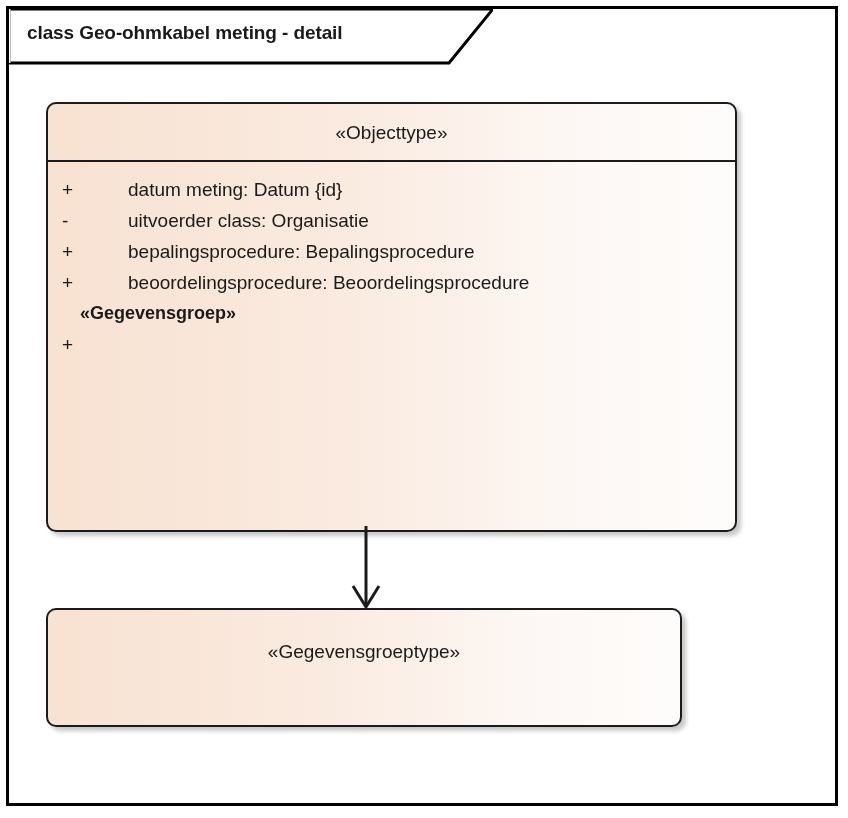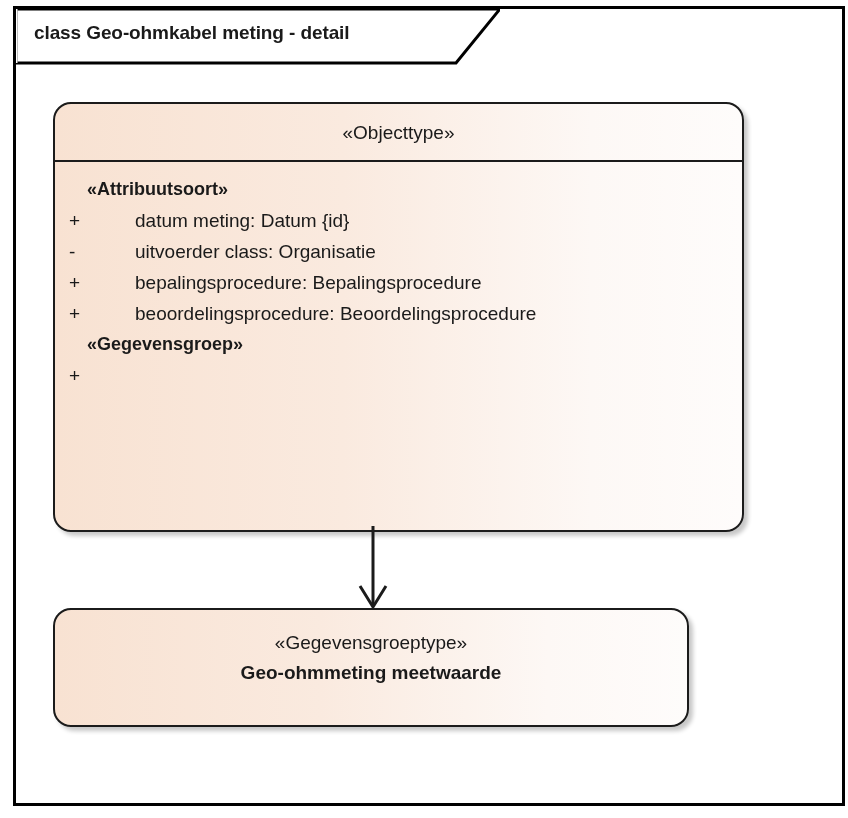--- a/index.html
+++ b/index.html
@@ -17,21 +17,20 @@
   
   #diagram-frame {
     position: absolute;
     left: 6px;
     top: 6px;
     width: 832px;
     height: 800px;
     box-sizing: border-box;
     border: 3px solid #000000;
     background: #ffffff;
-    margin-left: 7px;
   }
 
   
   #title-tab {
     position: absolute;
     left: 0px;
     top: 0px;
     width: 484px;
     height: 58px;
   }
@@ -52,21 +51,21 @@
     color: #1a1a1a;
     white-space: nowrap;
     letter-spacing: -0.1px;
   }
 
   
   .uml-class {
     position: absolute;
     box-sizing: border-box;
     border: 2px solid #1b1b1b;
-    border-radius: 18px;
+    border-radius: 10px;
     background: linear-gradient(to right, #f8e2d2 0%, #faeadf 42%, #fdf8f5 78%, #fefcfb 100%);
     box-shadow: 4px 4px 4px rgba(0,0,0,0.22);
     overflow: hidden;
   }
 
   .uml-compartment-head {
     position: relative;
     text-align: center;
     padding-top: 14px;
     padding-bottom: 12px;
@@ -152,21 +151,20 @@
   <div class="uml-class" id="class-main" style="left:37px; top:93px; width:691px; height:430px;">
 
     <div class="uml-compartment-head">
       <div class="stereotype">«Objecttype»</div>
     </div>
 
     <div class="uml-divider"></div>
 
     <div class="uml-compartment-body">
 
-      <div class="group-stereotype">«Attribuutsoort»</div>
 
       <div class="feature-row">
         <span class="feature-visibility">+</span>
         <span class="feature-text">datum meting: Datum {id}</span>
       </div>
 
       <div class="feature-row">
         <span class="feature-visibility">-</span>
         <span class="feature-text">uitvoerder class: Organisatie</span>
       </div>
@@ -189,19 +187,18 @@
 
     </div>
   </div>
 
   <svg id="connector" viewBox="0 0 90 100">
     <line x1="27" y1="0" x2="27" y2="78" stroke="#1b1b1b" stroke-width="3"></line>
     <path d="M 14 60 L 27 81 L 40 60" fill="none" stroke="#1b1b1b" stroke-width="3" stroke-linecap="butt" stroke-linejoin="miter"></path>
   </svg>
 
   <div class="uml-class" id="class-second" style="left:37px; top:599px; width:636px; height:119px;">
-    <div class="uml-compartment-head" style="padding-top:18px;">
+    <div class="uml-compartment-head" style="padding-top:27px;">
       <div class="stereotype">«Gegevensgroeptype»</div>
-      <div class="class-name">Geo-ohmmeting meetwaarde</div>
     </div>
   </div>
 
 </div>
 
 </body></html>

